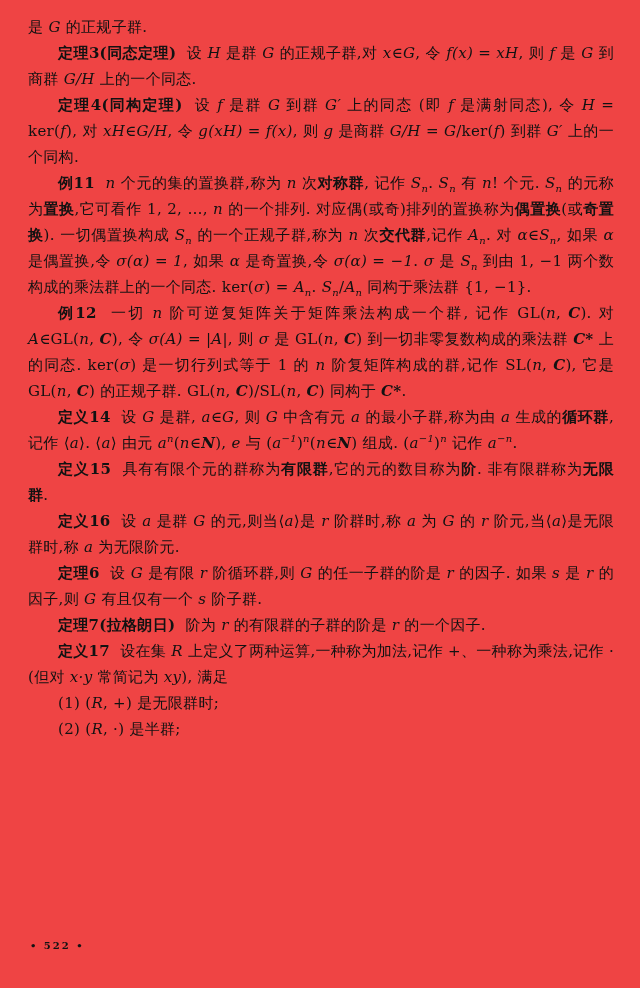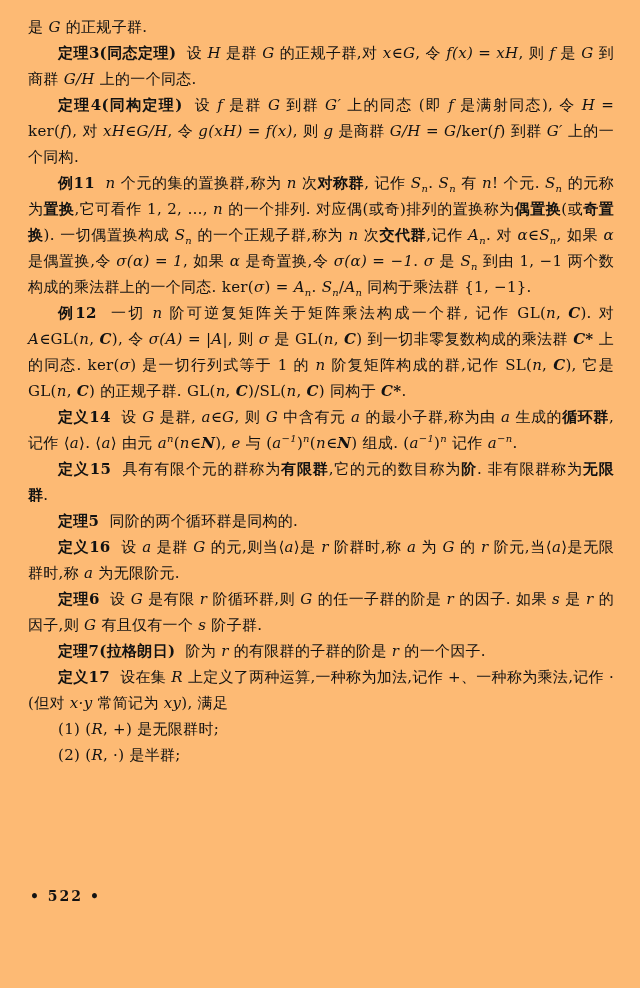--- a/index.html
+++ b/index.html
@@ -1,20 +1,20 @@
 <!DOCTYPE html>
 <html><head>
 <meta charset="utf-8">
 <style>
   html,body{margin:0;padding:0;background:#d9d9d9;}
   .page{
     position:relative;
     width:640px;height:988px;
     margin:0 auto;
-    background:#fdba74;
+    background:#ef4444;
     color:#121212;
     font-family:"DejaVu Serif","Liberation Serif",serif;
     box-sizing:border-box;
     padding:14px 26px 0 28px;
     overflow:hidden;
   }
   .doc{width:100%;}
   .blk{
     margin:0;
     font-size:15px;
@@ -32,39 +32,38 @@
     margin:18px 0 12px 0;
     text-indent:0;
     letter-spacing:1px;
   }
   .bseg{font-weight:bold;margin-top:39px;}
   .iseg{font-style:italic;}
   sup.seg{font-size:10px;line-height:0;}
   sub.seg{font-size:10px;line-height:0;}
   .footer{
     position:absolute;
-    left:30px;top:888px;
-    font-size:14px;
+    left:30px;top:940px;
+    font-size:10px;
     letter-spacing:2px;
     font-weight:bold;
   }
 </style>
 </head>
 <body>
 
 <div class="page">
   <div class="doc" id="doc">
       <p class="blk body"><span>是 </span><span class="iseg">G</span><span> 的正规子群.</span></p>
       <p class="blk para"><span class="bseg">定理3(同态定理)</span><span>&nbsp;&nbsp;设 </span><span class="iseg">H</span><span> 是群 </span><span class="iseg">G</span><span> 的正规子群,对 </span><span class="iseg">x∈G</span><span>, 令 </span><span class="iseg">f(x) = xH</span><span>, 则 </span><span class="iseg">f</span><span> 是 </span><span class="iseg">G</span><span> 到商群 </span><span class="iseg">G/H</span><span> 上的一个同态.</span></p>
       <p class="blk para"><span class="bseg">定理4(同构定理)</span><span>&nbsp;&nbsp;设 </span><span class="iseg">f</span><span> 是群 </span><span class="iseg">G</span><span> 到群 </span><span class="iseg">G′</span><span> 上的同态 (即 </span><span class="iseg">f</span><span> 是满射同态), 令 </span><span class="iseg">H</span><span> = ker(</span><span class="iseg">f</span><span>), 对 </span><span class="iseg">xH∈G/H</span><span>, 令 </span><span class="iseg">g(xH) = f(x)</span><span>, 则 </span><span class="iseg">g</span><span> 是商群 </span><span class="iseg">G/H</span><span> = </span><span class="iseg">G</span><span>/ker(</span><span class="iseg">f</span><span>) 到群 </span><span class="iseg">G′</span><span> 上的一个同构.</span></p>
       <p class="blk para"><span class="bseg">例11</span><span>&nbsp;&nbsp;</span><span class="iseg">n</span><span> 个元的集的置换群,称为 </span><span class="iseg">n</span><span> 次</span><span class="bseg">对称群</span><span>, 记作 </span><span class="iseg">S</span><sub class="seg iseg">n</sub><span>. </span><span class="iseg">S</span><sub class="seg iseg">n</sub><span> 有 </span><span class="iseg">n</span><span>! 个元. </span><span class="iseg">S</span><sub class="seg iseg">n</sub><span> 的元称为</span><span class="bseg">置换</span><span>,它可看作 1, 2, …, </span><span class="iseg">n</span><span> 的一个排列. 对应偶(或奇)排列的置换称为</span><span class="bseg">偶置换</span><span>(或</span><span class="bseg">奇置换</span><span>). 一切偶置换构成 </span><span class="iseg">S</span><sub class="seg iseg">n</sub><span> 的一个正规子群,称为 </span><span class="iseg">n</span><span> 次</span><span class="bseg">交代群</span><span>,记作 </span><span class="iseg">A</span><sub class="seg iseg">n</sub><span>. 对 </span><span class="iseg">α∈S</span><sub class="seg iseg">n</sub><span>, 如果 </span><span class="iseg">α</span><span> 是偶置换,令 </span><span class="iseg">σ(α) = 1</span><span>, 如果 </span><span class="iseg">α</span><span> 是奇置换,令 </span><span class="iseg">σ(α) = −1</span><span>. </span><span class="iseg">σ</span><span> 是 </span><span class="iseg">S</span><sub class="seg iseg">n</sub><span> 到由 1, −1 两个数构成的乘法群上的一个同态. ker(</span><span class="iseg">σ</span><span>) = </span><span class="iseg">A</span><sub class="seg iseg">n</sub><span>. </span><span class="iseg">S</span><sub class="seg iseg">n</sub><span>/</span><span class="iseg">A</span><sub class="seg iseg">n</sub><span> 同构于乘法群 {1, −1}.</span></p>
       <p class="blk para"><span class="bseg">例12</span><span>&nbsp;&nbsp;一切 </span><span class="iseg">n</span><span> 阶可逆复矩阵关于矩阵乘法构成一个群, 记作 GL(</span><span class="iseg">n</span><span>, </span><span class="bseg iseg">C</span><span>). 对 </span><span class="iseg">A</span><span>∈GL(</span><span class="iseg">n</span><span>, </span><span class="bseg iseg">C</span><span>), 令 </span><span class="iseg">σ(A) = |A|</span><span>, 则 </span><span class="iseg">σ</span><span> 是 GL(</span><span class="iseg">n</span><span>, </span><span class="bseg iseg">C</span><span>) 到一切非零复数构成的乘法群 </span><span class="bseg iseg">C*</span><span> 上的同态. ker(</span><span class="iseg">σ</span><span>) 是一切行列式等于 1 的 </span><span class="iseg">n</span><span> 阶复矩阵构成的群,记作 SL(</span><span class="iseg">n</span><span>, </span><span class="bseg iseg">C</span><span>), 它是 GL(</span><span class="iseg">n</span><span>, </span><span class="bseg iseg">C</span><span>) 的正规子群. GL(</span><span class="iseg">n</span><span>, </span><span class="bseg iseg">C</span><span>)/SL(</span><span class="iseg">n</span><span>, </span><span class="bseg iseg">C</span><span>) 同构于 </span><span class="bseg iseg">C*</span><span>.</span></p>
       <p class="blk para"><span class="bseg">定义14</span><span>&nbsp;&nbsp;设 </span><span class="iseg">G</span><span> 是群, </span><span class="iseg">a</span><span>∈</span><span class="iseg">G</span><span>, 则 </span><span class="iseg">G</span><span> 中含有元 </span><span class="iseg">a</span><span> 的最小子群,称为由 </span><span class="iseg">a</span><span> 生成的</span><span class="bseg">循环群</span><span>,记作 ⟨</span><span class="iseg">a</span><span>⟩. ⟨</span><span class="iseg">a</span><span>⟩ 由元 </span><span class="iseg">a</span><sup class="seg iseg">n</sup><span>(</span><span class="iseg">n</span><span>∈</span><span class="bseg iseg">N</span><span>), </span><span class="iseg">e</span><span> 与 (</span><span class="iseg">a</span><sup class="seg iseg">−1</sup><span>)</span><sup class="seg iseg">n</sup><span>(</span><span class="iseg">n</span><span>∈</span><span class="bseg iseg">N</span><span>) 组成. (</span><span class="iseg">a</span><sup class="seg iseg">−1</sup><span>)</span><sup class="seg iseg">n</sup><span> 记作 </span><span class="iseg">a</span><sup class="seg iseg">−n</sup><span>.</span></p>
       <p class="blk para"><span class="bseg">定义15</span><span>&nbsp;&nbsp;具有有限个元的群称为</span><span class="bseg">有限群</span><span>,它的元的数目称为</span><span class="bseg">阶</span><span>. 非有限群称为</span><span class="bseg">无限群</span><span>.</span></p>
-      <p class="blk para"><span class="bseg">定理5</span><span>&nbsp;&nbsp;同阶的两个循环群是同构的.</span></p>
       <p class="blk para"><span class="bseg">定义16</span><span>&nbsp;&nbsp;设 </span><span class="iseg">a</span><span> 是群 </span><span class="iseg">G</span><span> 的元,则当⟨</span><span class="iseg">a</span><span>⟩是 </span><span class="iseg">r</span><span> 阶群时,称 </span><span class="iseg">a</span><span> 为 </span><span class="iseg">G</span><span> 的 </span><span class="iseg">r</span><span> 阶元,当⟨</span><span class="iseg">a</span><span>⟩是无限群时,称 </span><span class="iseg">a</span><span> 为无限阶元.</span></p>
       <p class="blk para"><span class="bseg">定理6</span><span>&nbsp;&nbsp;设 </span><span class="iseg">G</span><span> 是有限 </span><span class="iseg">r</span><span> 阶循环群,则 </span><span class="iseg">G</span><span> 的任一子群的阶是 </span><span class="iseg">r</span><span> 的因子. 如果 </span><span class="iseg">s</span><span> 是 </span><span class="iseg">r</span><span> 的因子,则 </span><span class="iseg">G</span><span> 有且仅有一个 </span><span class="iseg">s</span><span> 阶子群.</span></p>
       <p class="blk para"><span class="bseg">定理7(拉格朗日)</span><span>&nbsp;&nbsp;阶为 </span><span class="iseg">r</span><span> 的有限群的子群的阶是 </span><span class="iseg">r</span><span> 的一个因子.</span></p>
       <p class="blk para"><span class="bseg">定义17</span><span>&nbsp;&nbsp;设在集 </span><span class="iseg">R</span><span> 上定义了两种运算,一种称为加法,记作 +、一种称为乘法,记作 · (但对 </span><span class="iseg">x·y</span><span> 常简记为 </span><span class="iseg">xy</span><span>), 满足</span></p>
       <p class="blk list"><span>(1) (</span><span class="iseg">R</span><span>, +) 是无限群时;</span></p>
       <p class="blk list"><span>(2) (</span><span class="iseg">R</span><span>, ·) 是半群;</span></p>
     </div>
   <div class="footer">• 522 •</div>
 </div>
 

